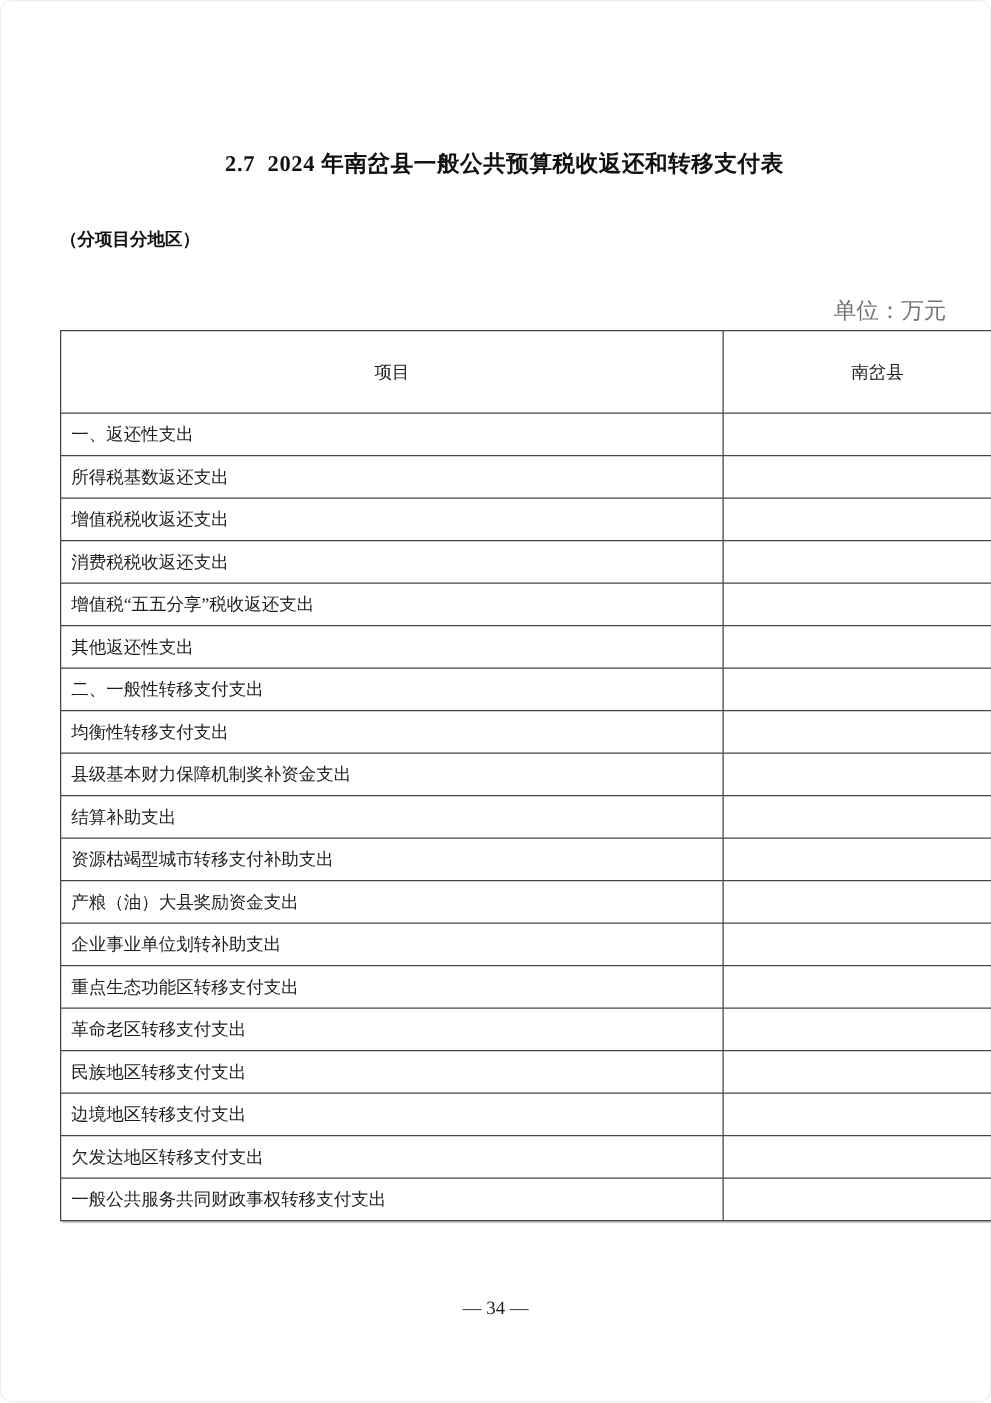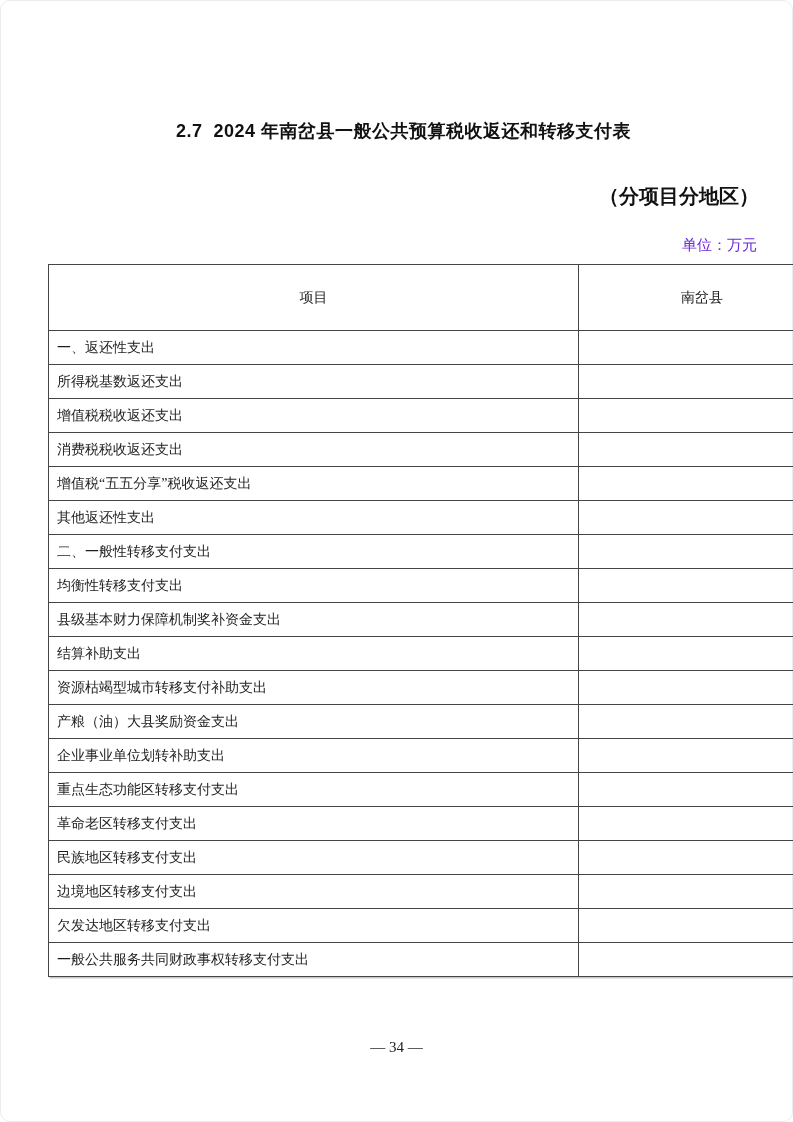--- a/index.html
+++ b/index.html
@@ -23,44 +23,44 @@
     border: 1px solid #ececec;
     border-radius: 10px;
     pointer-events: none;
   }
   .doc-title {
     position: absolute;
     top: 119px;
     left: 48px;
     width: 711px;
     text-align: center;
-    font-family: Liberation Sans, sans-serif;
+    font-family: Liberation Serif, serif;
     font-weight: 700;
     font-size: 18px;
     letter-spacing: 0.5px;
     white-space: pre;
     color: #111;
   }
   .doc-subtitle {
     position: absolute;
     top: 183px;
     left: 48px;
     width: 711px;
-    text-align: right;
+    text-align: left;
     font-family: Liberation Sans, sans-serif;
     font-weight: 700;
-    font-size: 20px;
+    font-size: 14px;
     color: #111;
   }
   .unit-note {
     position: absolute;
     top: 236px;
     right: 36px;
-    font-size: 15px;
-    color: #6d28d9;
+    font-size: 18px;
+    color: #737373;
   }
   table.budget-table {
     position: absolute;
     top: 264px;
     left: 48px;
     width: 711px;
     border-collapse: collapse;
     table-layout: fixed;
     box-shadow: 1.5px 1.5px 0 #c9c9c9;
   }

